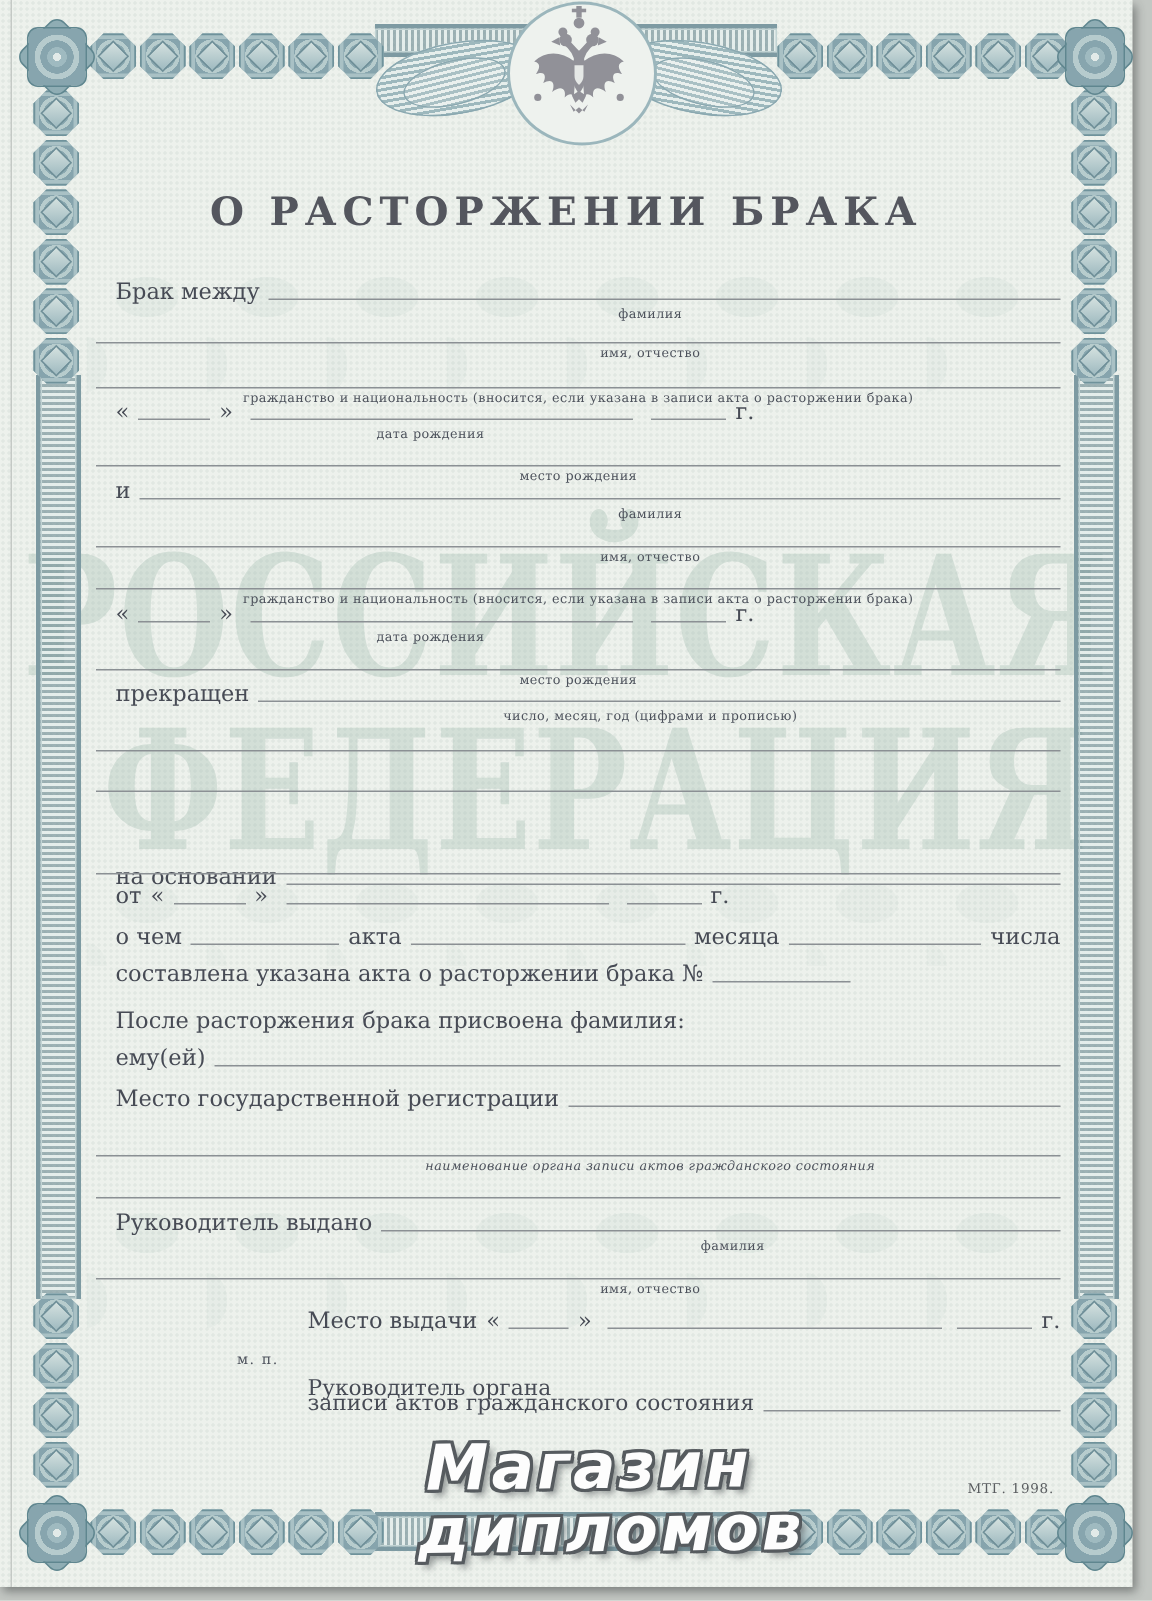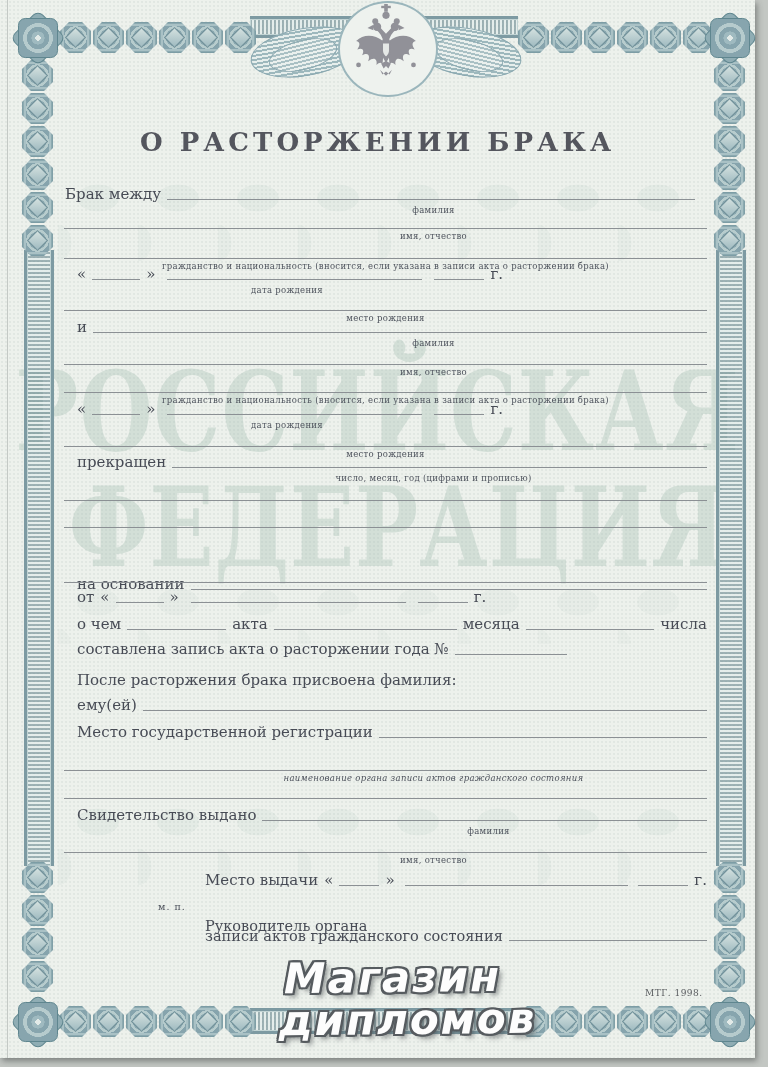--- a/index.html
+++ b/index.html
@@ -176,21 +176,21 @@
         <path d="M50 110 L60 120 L70 110 L66 118 L60 113 L54 118 Z"></path>
         <circle cx="14" cy="102" r="4"></circle>
             <circle cx="106" cy="102" r="4"></circle>
       </g>
       <path d="M55 66 L65 66 L65 78 C65 84 60 88 60 88 C60 88 55 84 55 78 Z" fill="#eef2ee" opacity="0.9"></path>
     </svg>
   </div>
 
   <div class="t2">О РАСТОРЖЕНИИ БРАКА</div>
 
-  <div class="row" style="left:65px;top:185px;width:630px;">
+  <div class="row" style="left:77px;top:185px;width:630px;">
     <span class="lbl">Брак между</span>
     <span class="ln"></span>
   </div>
   <div class="cap" style="left:160px;top:205px;width:547px;">фамилия</div>
 
   <div class="fl" style="left:64px;top:228px;width:643px;"></div>
   <div class="cap" style="left:160px;top:231px;width:547px;">имя, отчество</div>
 
   <div class="fl" style="left:64px;top:258px;width:643px;"></div>
   <div class="cap" style="left:64px;top:261px;width:643px;">гражданство и национальность (вносится, если указана в записи акта о расторжении брака)</div>
@@ -262,21 +262,21 @@
     <span class="lbl">о чем</span>
     <span class="ln g1"></span>
     <span class="lbl">акта</span>
     <span class="ln g2"></span>
     <span class="lbl">месяца</span>
     <span class="ln g3"></span>
     <span class="lbl">числа</span>
   </div>
 
   <div class="row" style="left:77px;top:640px;width:490px;">
-    <span class="lbl">составлена запись акта о расторжении года №</span>
+    <span class="lbl">составлена указана акта о расторжении брака №</span>
     <span class="ln"></span>
   </div>
 
   <div class="row" style="left:77px;top:671px;width:630px;">
     <span class="lbl">После расторжения брака присвоена фамилия:</span>
   </div>
 
   <div class="row" style="left:77px;top:696px;width:630px;">
     <span class="lbl">ему(ей)</span>
     <span class="ln"></span>
@@ -284,21 +284,21 @@
 
   <div class="row" style="left:77px;top:723px;width:630px;">
     <span class="lbl">Место государственной регистрации</span>
     <span class="ln"></span>
   </div>
   <div class="fl" style="left:64px;top:770px;width:643px;"></div>
   <div class="cap" style="left:160px;top:773px;width:547px;font-style:italic;">наименование органа записи актов гражданского состояния</div>
   <div class="fl" style="left:64px;top:798px;width:643px;"></div>
 
   <div class="row" style="left:77px;top:806px;width:630px;">
-    <span class="lbl">Свидетельство выдано</span>
+    <span class="lbl">Руководитель выдано</span>
     <span class="ln"></span>
   </div>
   <div class="cap" style="left:270px;top:826px;width:437px;">фамилия</div>
 
   <div class="fl" style="left:64px;top:852px;width:643px;"></div>
   <div class="cap" style="left:160px;top:855px;width:547px;">имя, отчество</div>
 
   <div class="row" style="left:205px;top:871px;width:502px;">
     <span class="lbl">Место выдачи</span>
     <span class="q">«</span>

